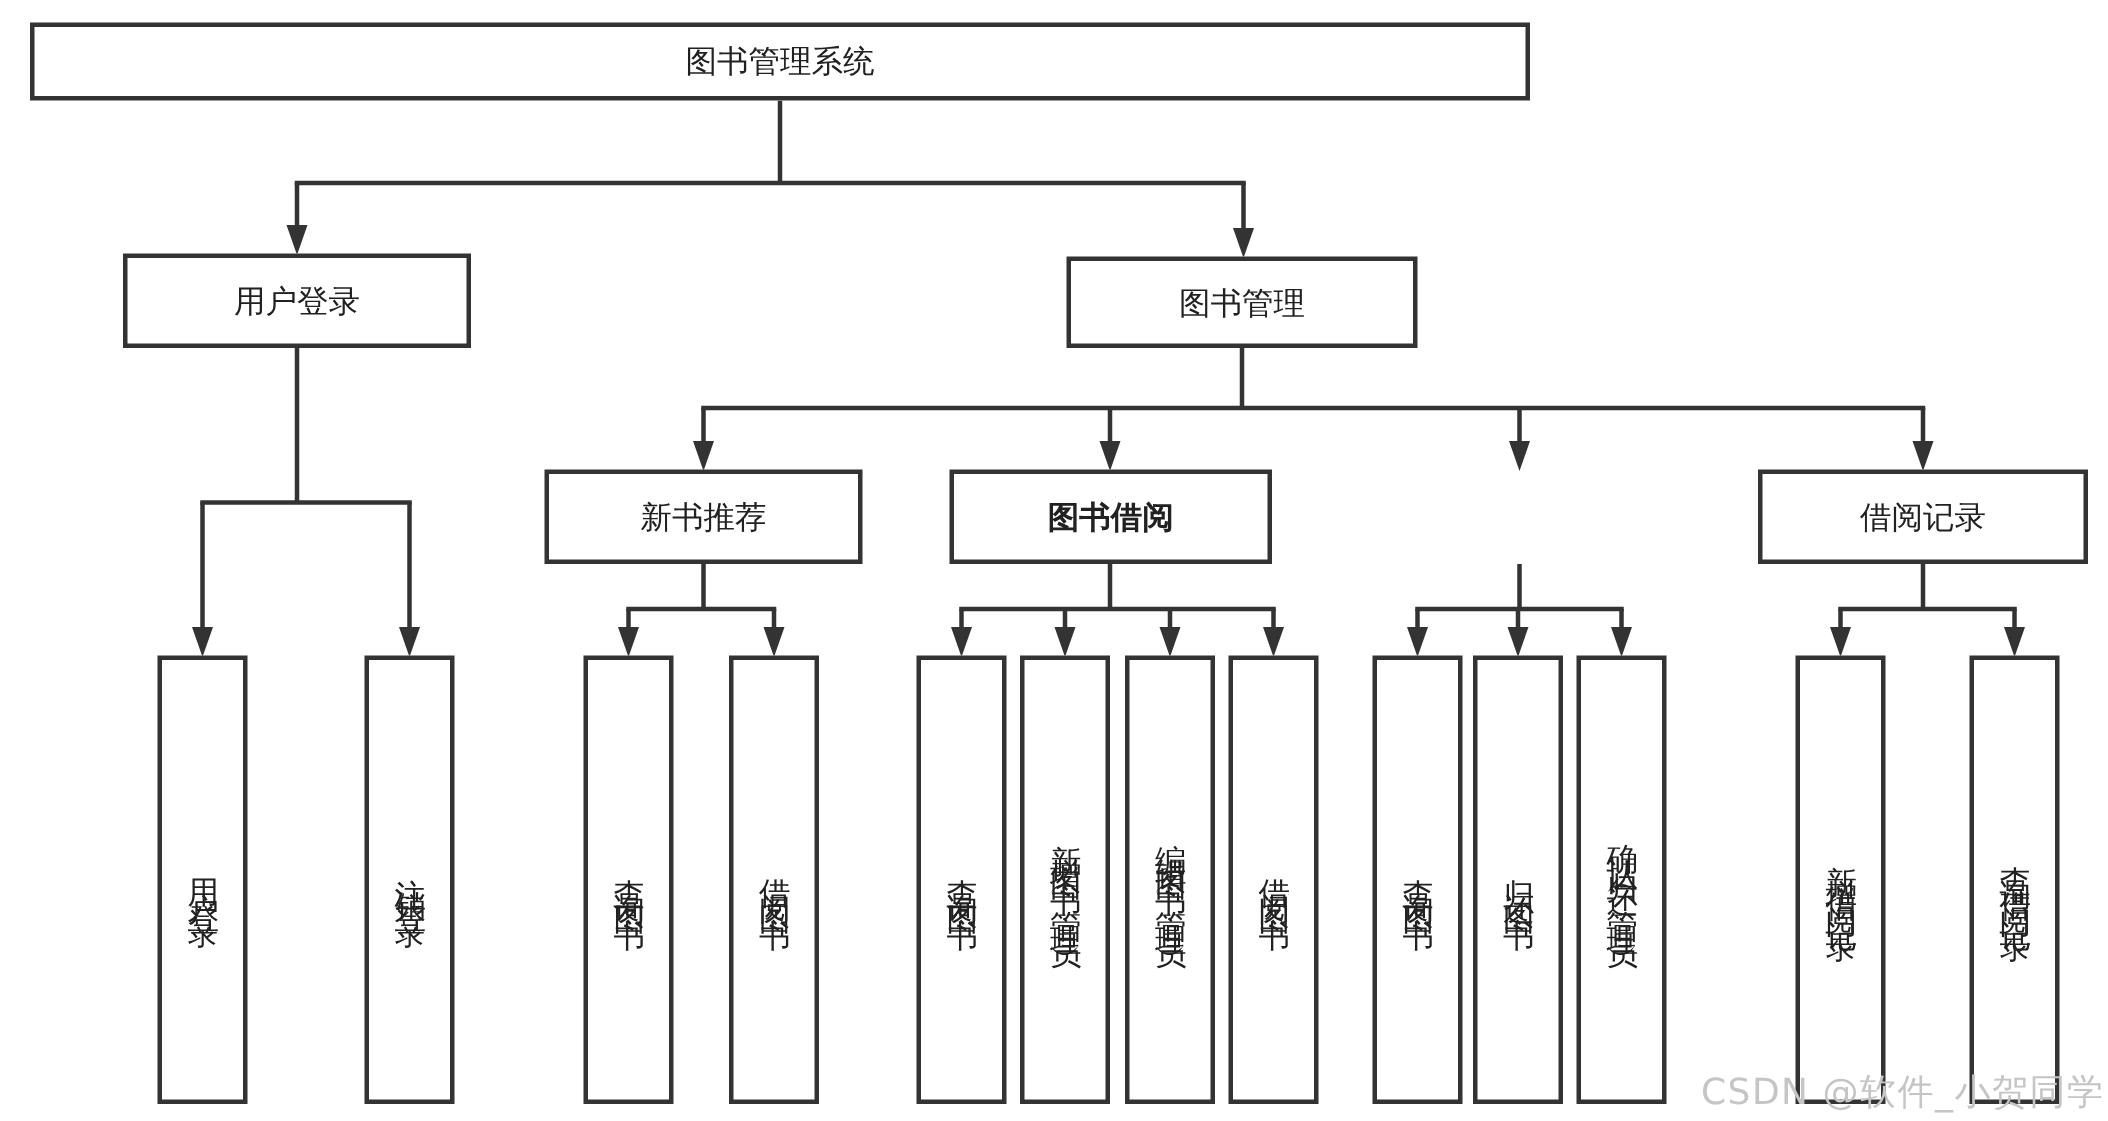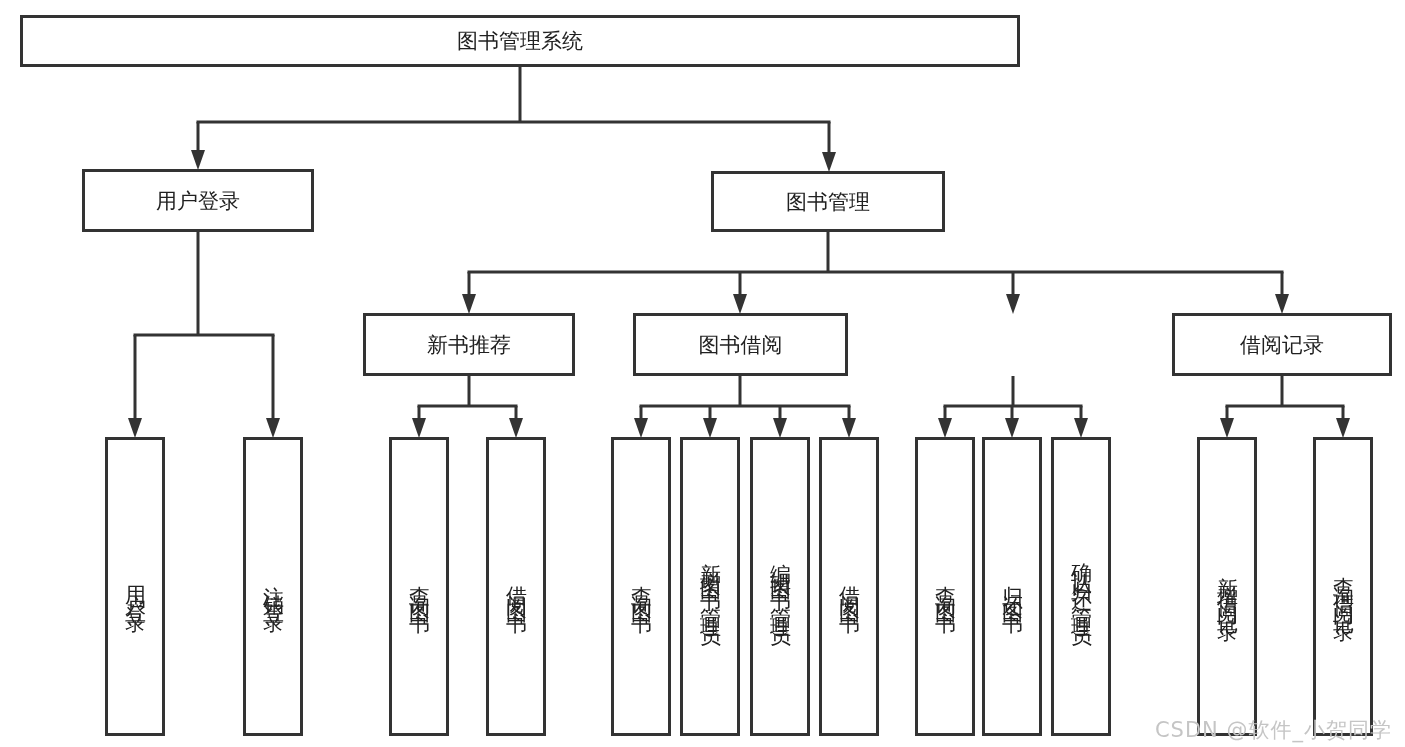--- a/index.html
+++ b/index.html
@@ -15,22 +15,22 @@
     border:3px solid var(--line,#333);
     background:var(--box-bg,#fff);
     display:flex;align-items:center;justify-content:center;
   }
   .hbox{font-size:21px;}
   .vbox{
     writing-mode:vertical-rl;text-orientation:mixed;
     font-size:21px;letter-spacing:9px;line-height:1;
   }
   .watermark{
-    position:absolute;right:13px;bottom:3px;z-index:6;
-    font-size:21px;color:var(--wm,#c5c5c5);letter-spacing:1px;
+    position:absolute;right:2px;bottom:3px;z-index:6;
+    font-size:24px;color:var(--wm,#c5c5c5);letter-spacing:1px;
     white-space:nowrap;
   }
 </style>
 </head>
 <body>
 
 <div class="canvas">
 
   <svg id="connectors" viewBox="0 0 1405 747" xmlns="http://www.w3.org/2000/svg">
       <line x1="520" y1="67" x2="520" y2="122" stroke="#333333" stroke-width="3"></line>
@@ -94,21 +94,21 @@
   <div class="box hbox" style="left:82px;top:169px;width:232px;height:63px;">
     <span>用户登录</span>
   </div>
   <div class="box hbox" style="left:711px;top:171px;width:234px;height:61px;">
     <span>图书管理</span>
   </div>
 
   <div class="box hbox" style="left:363px;top:313px;width:212px;height:63px;">
     <span>新书推荐</span>
   </div>
-  <div class="box hbox" style="left:633px;top:313px;width:215px;height:63px;">
+  <div class="box hbox" style="left:633px;top:313px;width:215px;height:63px;font-weight:bold;">
     <span>图书借阅</span>
   </div>
   <div class="box hbox" style="left:1172px;top:313px;width:220px;height:63px;">
     <span>借阅记录</span>
   </div>
 
   <div class="box vbox" style="left:105px;top:437px;width:60px;height:299px;">
     <span>用户登录</span>
   </div>
   <div class="box vbox" style="left:243px;top:437px;width:60px;height:299px;">

